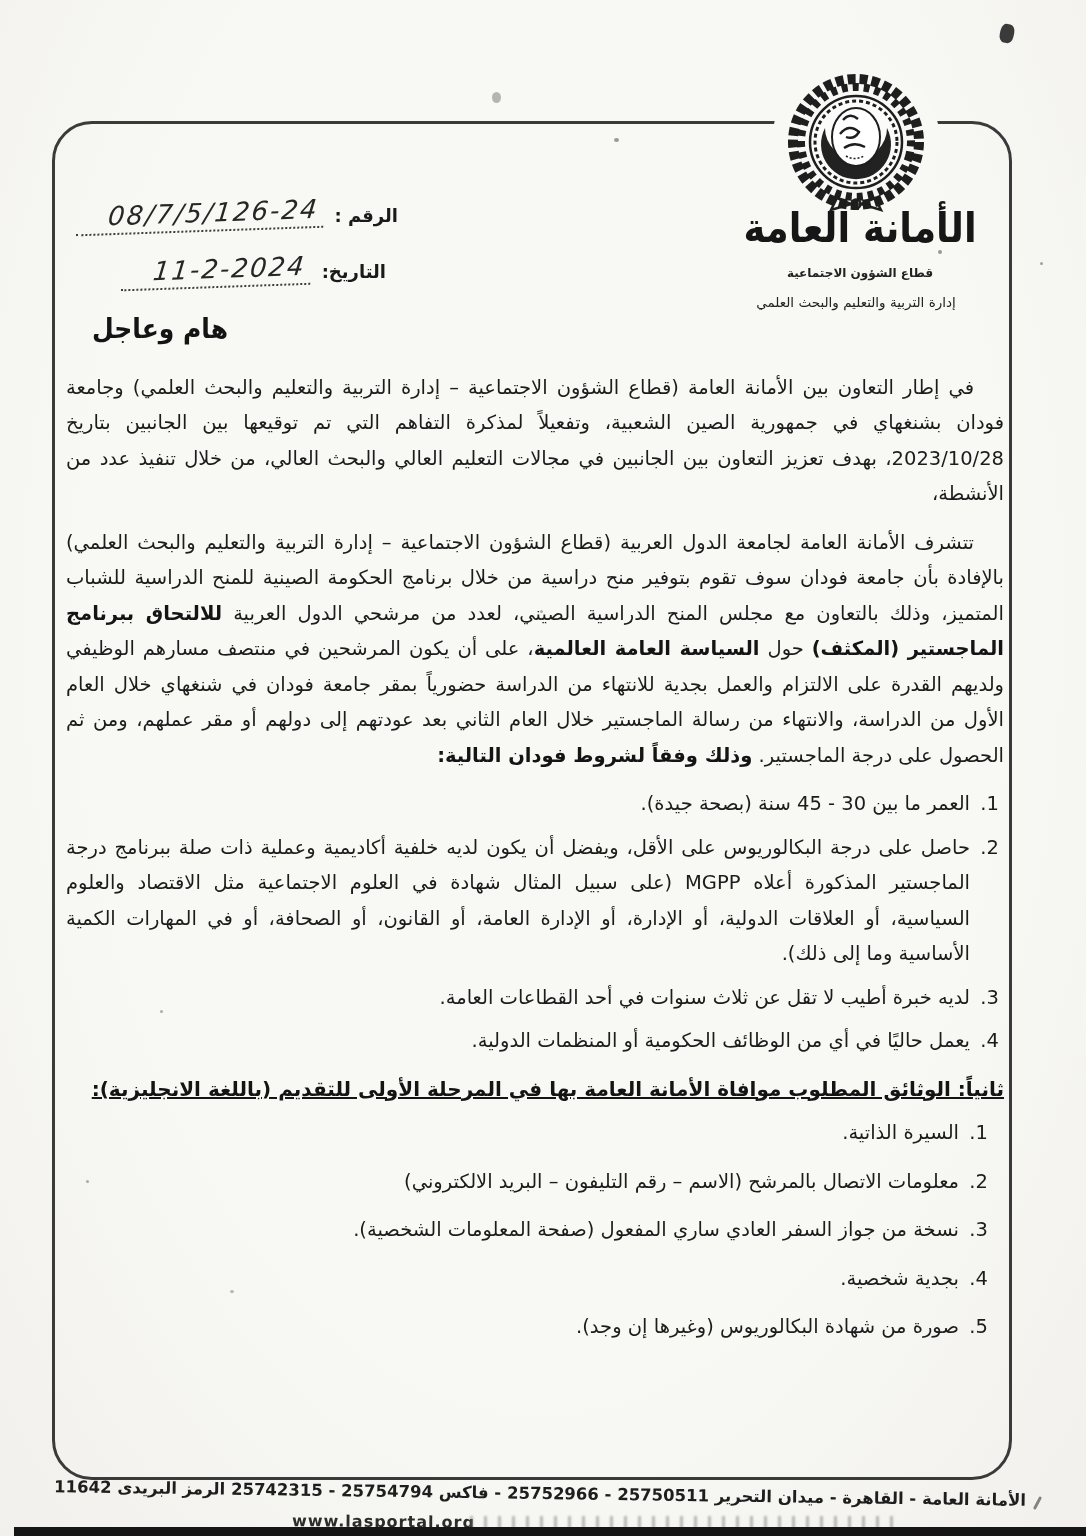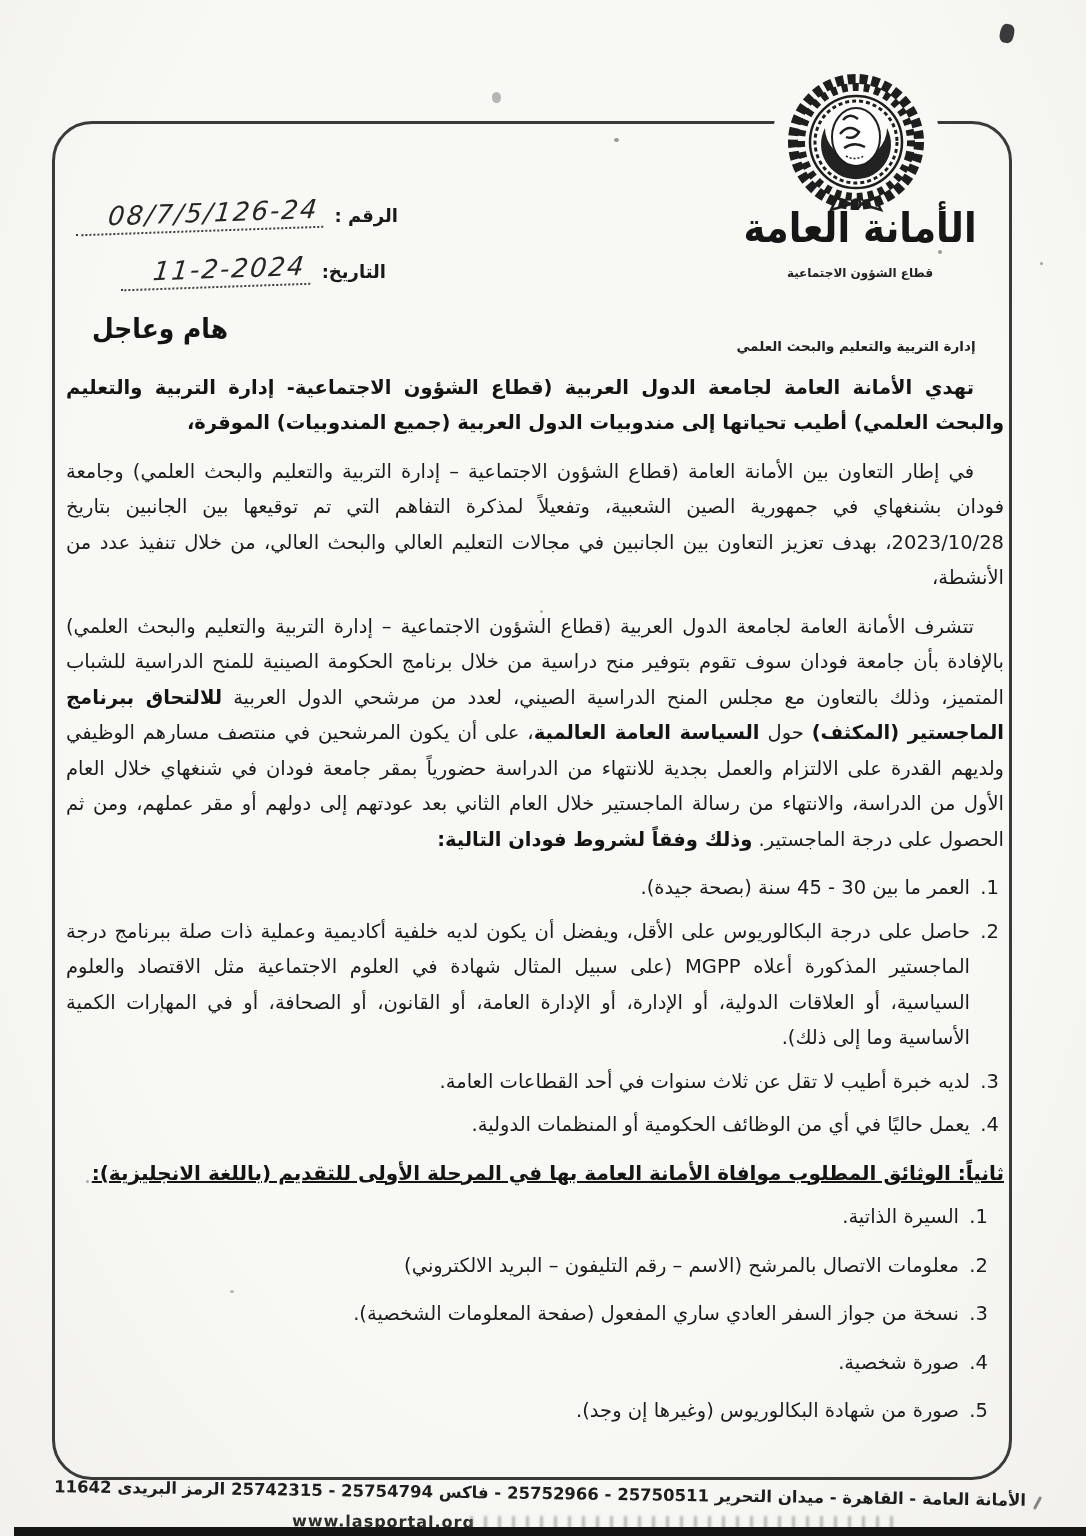--- a/index.html
+++ b/index.html
@@ -25,21 +25,21 @@
     position:absolute;left:726px;top:206px;width:268px;
     text-align:center;font-size:37px;font-weight:bold;color:#161616;
     transform:scaleY(1.12);white-space:nowrap;letter-spacing:-1px;
   }
   .org-sector{
     position:absolute;left:726px;top:266px;width:268px;
     text-align:center;font-size:12px;font-weight:bold;color:#222;
   }
   .org-dept{
     position:absolute;left:706px;top:294px;width:300px;
-    text-align:center;font-size:13.5px;font-weight:bold;color:#222;margin-top:44px;
+    text-align:center;font-size:13.5px;font-weight:normal;color:#222;
   }
   
   .field-row{
     position:absolute;direction:rtl;display:flex;align-items:baseline;gap:10px;
   }
   .field-row .lbl{font-size:18px;font-weight:bold;color:#1a1a1a;white-space:nowrap;}
   .hand{
     font-size:26px;font-style:italic;color:#262626;
     letter-spacing:2px;white-space:nowrap;
     border-bottom:2px dotted #3c3c3c;
@@ -131,39 +131,38 @@
   </div>
   <div class="field-row row-date">
     <span class="lbl">التاريخ:</span>
     <span class="hand">11-2-2024</span>
   </div>
 
   <div class="urgent">هام وعاجل</div>
 
   <div class="content">
 
-    <p class="para bold">تهدي الأمانة العامة لجامعة الدول العربية (قطاع الشؤون الاجتماعية- إدارة التربية والتعليم والبحث العلمي) أطيب تحياتها إلى مندوبيات الدول العربية (جميع المندوبيات) الموقرة،</p>
 
     <p class="para">في إطار التعاون بين الأمانة العامة (قطاع الشؤون الاجتماعية – إدارة التربية والتعليم والبحث العلمي) وجامعة فودان بشنغهاي في جمهورية الصين الشعبية، وتفعيلاً لمذكرة التفاهم التي تم توقيعها بين الجانبين بتاريخ 2023/10/28، بهدف تعزيز التعاون بين الجانبين في مجالات التعليم العالي والبحث العالي، من خلال تنفيذ عدد من الأنشطة،</p>
 
     <p class="para"><span>تتشرف الأمانة العامة لجامعة الدول العربية (قطاع الشؤون الاجتماعية – إدارة التربية والتعليم والبحث العلمي) بالإفادة بأن جامعة فودان سوف تقوم بتوفير منح دراسية من خلال برنامج الحكومة الصينية للمنح الدراسية للشباب المتميز، وذلك بالتعاون مع مجلس المنح الدراسية الصيني، لعدد من مرشحي الدول العربية </span><span class="b">للالتحاق ببرنامج الماجستير (المكثف)</span><span> حول </span><span class="b">السياسة العامة العالمية</span><span>، على أن يكون المرشحين في منتصف مسارهم الوظيفي ولديهم القدرة على الالتزام والعمل بجدية للانتهاء من الدراسة حضورياً بمقر جامعة فودان في شنغهاي خلال العام الأول من الدراسة، والانتهاء من رسالة الماجستير خلال العام الثاني بعد عودتهم إلى دولهم أو مقر عملهم، ومن ثم الحصول على درجة الماجستير. </span><span class="bu">وذلك وفقاً لشروط فودان التالية:</span></p>
 
     <ol class="doc-list">
       <li>العمر ما بين 30 - 45 سنة (بصحة جيدة).</li>
       <li>حاصل على درجة البكالوريوس على الأقل، ويفضل أن يكون لديه خلفية أكاديمية وعملية ذات صلة ببرنامج درجة الماجستير المذكورة أعلاه MGPP (على سبيل المثال شهادة في العلوم الاجتماعية مثل الاقتصاد والعلوم السياسية، أو العلاقات الدولية، أو الإدارة، أو الإدارة العامة، أو القانون، أو الصحافة، أو في المهارات الكمية الأساسية وما إلى ذلك).</li>
       <li>لديه خبرة أطيب لا تقل عن ثلاث سنوات في أحد القطاعات العامة.</li>
       <li>يعمل حاليًا في أي من الوظائف الحكومية أو المنظمات الدولية.</li>
     </ol>
 
     <p class="sec-head">ثانياً: الوثائق المطلوب موافاة الأمانة العامة بها في المرحلة الأولى للتقديم (باللغة الانجليزية):</p>
     <ol class="doc-list spaced">
       <li>السيرة الذاتية.</li>
       <li>معلومات الاتصال بالمرشح (الاسم – رقم التليفون – البريد الالكتروني)</li>
       <li>نسخة من جواز السفر العادي ساري المفعول (صفحة المعلومات الشخصية).</li>
-      <li>صورة شخصية.</li>
+      <li>بجدية شخصية.</li>
       <li>صورة من شهادة البكالوريوس (وغيرها إن وجد).</li>
     </ol>
 
   </div>
 
   <div class="footer-line">الأمانة العامة - القاهرة - ميدان التحرير 25750511 - 25752966 - فاكس 25754794 - 25742315 الرمز البريدى 11642</div>
   <div class="footer-url">www.lasportal.org</div>
   <div class="footer-smudge"></div>
   <div class="bottom-bar"></div>
 

